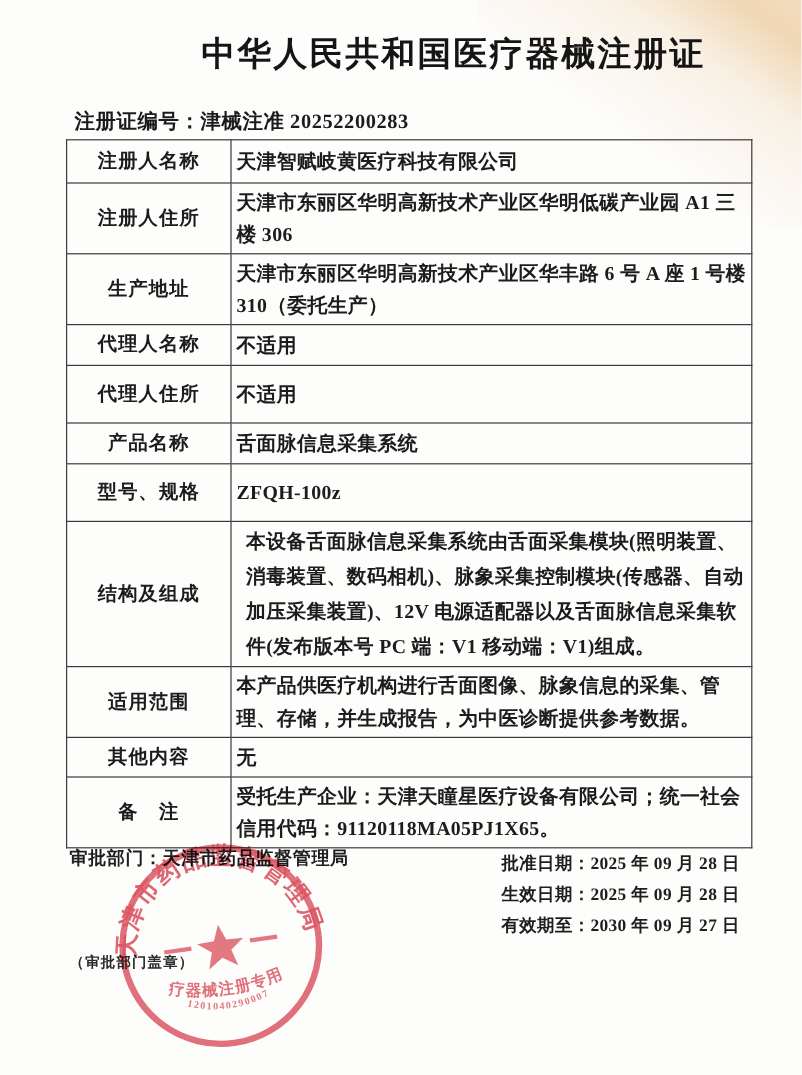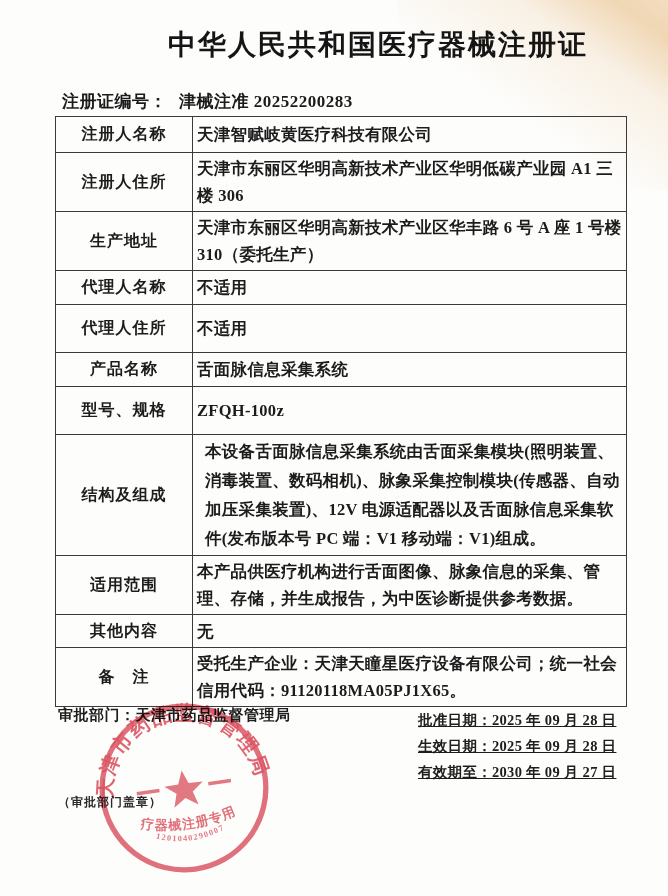--- a/index.html
+++ b/index.html
@@ -18,21 +18,21 @@
   .page-title{
     position:absolute;top:26px;left:0;width:668px;
     text-align:center;font-size:28px;font-weight:900;letter-spacing:2px;
     color:#151515;
     padding-left:44px;
   }
   .cert-line{
     position:absolute;top:90px;left:62px;
     font-size:17px;font-weight:700;color:#1b1b1b;letter-spacing:.5px;
   }
-  .cert-line .val{margin-left:12px;}
+  .cert-line .val{margin-left:0;}
   table.cert{
     position:absolute;left:55px;top:116px;width:572px;
     border-collapse:collapse;table-layout:fixed;
   }
   table.cert td{
     border:1.5px solid #3a3a3a;
     font-weight:700;color:#1c1c1c;
     padding:2px 4px;
   }
   td.lbl{
@@ -48,21 +48,21 @@
   tr.h118{height:118px}
   tr.h118 td.val{line-height:29px;padding-left:12px;}
   .dept-line{
     position:absolute;left:58px;top:706px;
     font-size:15px;font-weight:700;letter-spacing:.5px;
   }
   .dates{
     position:absolute;left:418px;top:707px;
     font-size:14.5px;font-weight:700;line-height:26px;letter-spacing:.3px;
   }
-  .dates div{white-space:nowrap;text-decoration:underline;}
+  .dates div{white-space:nowrap;}
   .seal-note{
     position:absolute;left:58px;top:794px;
     font-size:12px;font-weight:700;letter-spacing:1px;color:#2a2a2a;
   }
   .seal{
     position:absolute;left:92px;top:700px;width:184px;height:176px;
     transform:rotate(-8deg);
     mix-blend-mode:multiply;opacity:.88;
     pointer-events:none;
   }

